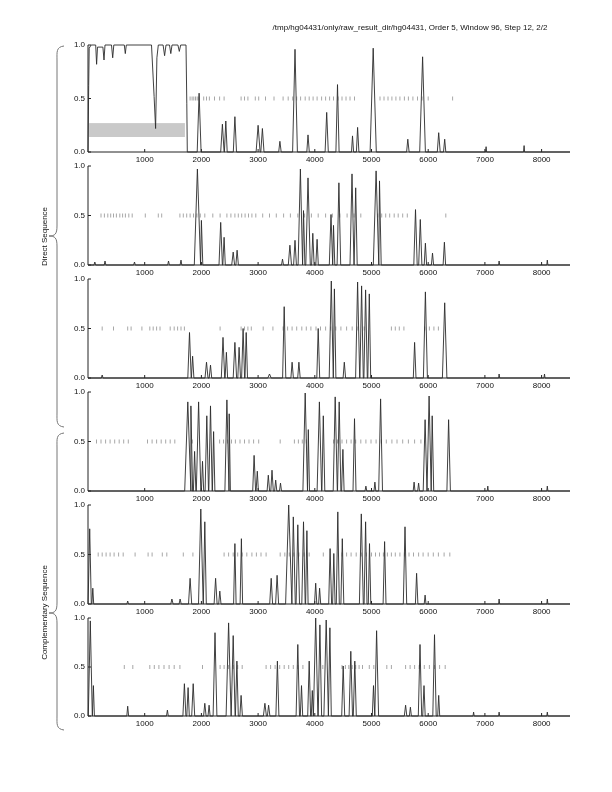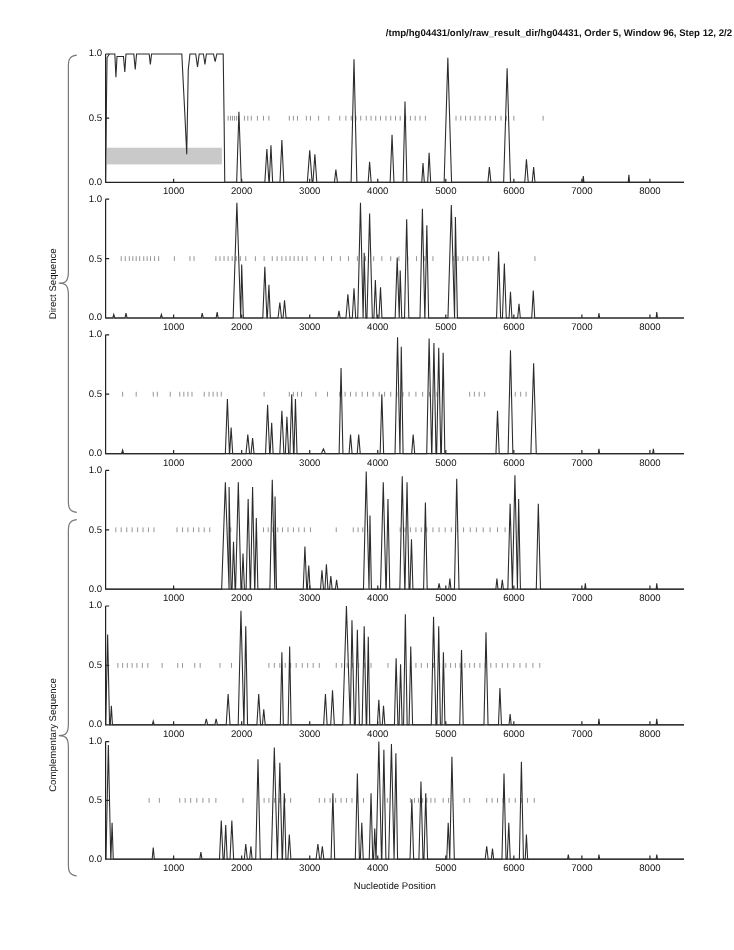--- a/index.html
+++ b/index.html
@@ -1,19 +1,19 @@
 <!DOCTYPE html>
 <html><head>
 <meta charset="utf-8">
 <style>
   html,body{margin:0;padding:0;background:#ffffff;}
   #page{position:relative;width:612px;height:792px;background:#ffffff;overflow:hidden;
         font-family:"Liberation Sans","DejaVu Sans",sans-serif;color:#111;}
   .tl{position:absolute;font-size:8px;line-height:10px;height:10px;color:#111;white-space:nowrap;}
-  .title{position:absolute;font-size:8px;line-height:10px;text-align:right;color:#111;white-space:nowrap;font-weight:bold;}
+  .title{position:absolute;font-size:8px;line-height:10px;text-align:center;color:#111;white-space:nowrap;}
   .vlabel{position:absolute;width:200px;height:11px;line-height:11px;text-align:center;
           font-size:8px;color:#111;transform:rotate(-90deg);}
   svg{position:absolute;left:0;top:0;}
 </style>
 </head>
 <body>
 
 <div id="page">
   <svg id="plot" width="612" height="792">
       <rect x="89.1" y="123.1" width="95.8" height="13.9" fill="#c9c9c9"></rect>
@@ -34,21 +34,20 @@
       <path d="M88.0,604.0L88.1,604.0L89.7,528.8L91.3,604.0L91.9,604.0L92.8,588.2L93.7,604.0L126.9,604.0L127.7,601.0L128.5,604.0L170.8,604.0L171.9,599.0L173.1,604.0L179.1,604.0L180.1,599.0L181.2,604.0L188.5,604.0L190.1,578.3L191.7,604.0L198.5,604.0L200.8,509.0L203.2,604.0L203.3,604.0L204.8,521.8L206.3,604.0L214.1,604.0L215.6,578.3L217.1,604.0L218.7,604.0L219.8,591.1L221.0,604.0L233.6,604.0L234.9,543.6L236.1,604.0L240.1,604.0L241.4,538.7L242.6,604.0L269.7,604.0L271.2,578.3L272.6,604.0L275.6,604.0L277.1,575.3L278.6,604.0L285.6,604.0L288.7,505.0L291.9,604.0L293.3,516.9L295.3,604.0L296.1,604.0L297.8,524.8L299.5,604.0L301.8,604.0L303.5,521.8L305.2,604.0L305.6,604.0L306.9,530.7L308.1,604.0L314.5,604.0L315.7,583.2L316.8,604.0L318.6,604.0L319.6,588.2L320.7,604.0L328.7,604.0L330.1,548.6L331.6,604.0L332.6,604.0L333.8,553.5L335.1,604.0L336.3,604.0L337.8,511.9L339.3,604.0L340.9,604.0L342.3,538.7L343.8,604.0L359.4,604.0L361.3,513.9L363.3,604.0L364.1,604.0L365.6,521.8L367.0,604.0L368.3,604.0L369.5,543.6L370.8,604.0L383.1,604.0L384.6,541.6L386.0,604.0L403.3,604.0L405.0,526.8L406.7,604.0L415.4,604.0L416.6,573.3L417.9,604.0L424.2,604.0L425.1,595.1L426.0,604.0L498.6,604.0L499.1,599.0L499.7,604.0L546.8,604.0L547.3,599.0L547.9,604.0L570.0,604.0" stroke="#2b2b2b" stroke-width="0.9" fill="none"></path>
       <path d="M124.3,665.0V669.0M132.8,665.0V669.0M149.8,665.0V669.0M154.3,665.0V669.0M158.9,665.0V669.0M164.0,665.0V669.0M169.1,665.0V669.0M174.2,665.0V669.0M179.9,665.0V669.0M202.5,665.0V669.0M220.1,665.0V669.0M224.1,665.0V669.0M228.6,665.0V669.0M233.2,665.0V669.0M237.7,665.0V669.0M242.2,665.0V669.0M266.1,665.0V669.0M270.6,665.0V669.0M275.1,665.0V669.0M279.7,665.0V669.0M284.2,665.0V669.0M288.7,665.0V669.0M293.3,665.0V669.0M297.8,665.0V669.0M302.9,665.0V669.0M322.8,665.0V669.0M342.0,665.0V669.0M345.4,665.0V669.0M348.8,665.0V669.0M352.2,665.0V669.0M355.7,665.0V669.0M359.1,665.0V669.0M362.5,665.0V669.0M369.3,665.0V669.0M373.8,665.0V669.0M386.8,665.0V669.0M391.4,665.0V669.0M405.6,665.0V669.0M410.1,665.0V669.0M414.6,665.0V669.0M419.2,665.0V669.0M424.3,665.0V669.0M429.4,665.0V669.0M434.5,665.0V669.0M439.6,665.0V669.0M445.2,665.0V669.0" stroke="#909090" stroke-width="0.8" fill="none"></path>
       <path d="M88,618V716H570M144.7,716V713M201.4,716V713M258.1,716V713M314.8,716V713M371.5,716V713M428.2,716V713M484.9,716V713M541.6,716V713M88,716.0H91M88,667.0H91M88,618.0H91" stroke="#222222" stroke-width="1" fill="none"></path>
       <path d="M88.0,716.0L88.3,716.0L90.3,620.9L92.3,716.0L92.4,716.0L93.4,685.6L94.4,716.0L126.8,716.0L127.7,706.2L128.6,716.0L166.5,716.0L167.4,710.1L168.3,716.0L182.9,716.0L184.4,683.7L185.9,716.0L186.8,716.0L188.1,687.6L189.3,716.0L191.7,716.0L193.2,683.7L194.7,716.0L203.6,716.0L204.8,703.3L206.1,716.0L208.0,716.0L209.1,705.2L210.1,716.0L213.1,716.0L215.0,632.7L216.9,716.0L226.1,716.0L228.6,622.9L231.1,716.0L231.2,716.0L233.2,635.6L235.1,716.0L235.4,716.0L236.9,661.1L238.3,716.0L239.9,716.0L241.1,695.4L242.4,716.0L263.4,716.0L264.9,703.3L266.4,716.0L267.4,716.0L268.6,705.2L269.9,716.0L275.9,716.0L277.4,661.1L278.9,716.0L296.1,716.0L297.8,644.5L299.5,716.0L300.3,716.0L301.5,685.6L302.7,716.0L307.7,716.0L309.2,661.1L310.6,716.0L311.3,716.0L312.3,690.5L313.3,716.0L313.4,716.0L315.7,618.0L317.9,716.0L318.2,716.0L319.9,624.9L321.6,716.0L323.9,716.0L326.2,620.0L328.4,716.0L329.9,627.8L331.3,716.0L341.7,716.0L343.2,666.0L344.7,716.0L349.1,716.0L350.8,651.3L352.5,716.0L353.3,716.0L354.8,661.1L356.3,716.0L372.3,716.0L373.5,685.6L374.8,716.0L376.6,630.7L378.6,716.0L404.3,716.0L405.6,705.2L406.8,716.0L409.4,716.0L410.4,707.2L411.4,716.0L418.3,716.0L420.0,644.5L421.7,716.0L422.7,716.0L424.0,685.6L425.2,716.0L432.8,716.0L434.5,634.7L436.2,716.0L437.7,716.0L438.7,695.4L439.7,716.0L473.0,716.0L473.6,712.1L474.2,716.0L498.6,716.0L499.1,712.1L499.7,716.0L546.8,716.0L547.3,712.1L547.9,716.0L570.0,716.0" stroke="#2b2b2b" stroke-width="0.9" fill="none"></path>
       <path d="M64,46 C56,47 57,52 57,60 L57,226 C57,234 55,236 49,236 C55,236 57,238 57,246 L57,413 C57,421 56,426 64,427" stroke="#777777" stroke-width="1" fill="none"></path>
       <path d="M64,433 C56,434 57,439 57,447 L57,603 C57,611 55,613 49,613 C55,613 57,615 57,623 L57,716 C57,724 56,729 64,730" stroke="#777777" stroke-width="1" fill="none"></path>
     </svg>
   <div class="title" style="left:210px;top:23px;width:400px;">/tmp/hg04431/only/raw_result_dir/hg04431, Order 5, Window 96, Step 12, 2/2</div>
   <div class="vlabel" style="left:-56px;top:231px;">Direct Sequence</div>
   <div class="vlabel" style="left:-56px;top:607px;">Complementary Sequence</div>
-  <div class="tl" style="left:229px;top:734px;width:200px;text-align:center;">Nucleotide Position</div>
 <div class="tl" style="left: 124.706px; top: 155px; width: 40px; text-align: center;">1000</div>
     <div class="tl" style="left: 181.412px; top: 155px; width: 40px; text-align: center;">2000</div>
     <div class="tl" style="left: 238.118px; top: 155px; width: 40px; text-align: center;">3000</div>
     <div class="tl" style="left: 294.824px; top: 155px; width: 40px; text-align: center;">4000</div>
     <div class="tl" style="left: 351.529px; top: 155px; width: 40px; text-align: center;">5000</div>
     <div class="tl" style="left: 408.235px; top: 155px; width: 40px; text-align: center;">6000</div>
     <div class="tl" style="left: 464.941px; top: 155px; width: 40px; text-align: center;">7000</div>
     <div class="tl" style="left: 521.647px; top: 155px; width: 40px; text-align: center;">8000</div>
     <div class="tl" style="left: 61px; top: 147px; width: 24px; text-align: right;">0.0</div>
     <div class="tl" style="left: 61px; top: 93.5px; width: 24px; text-align: right;">0.5</div>

